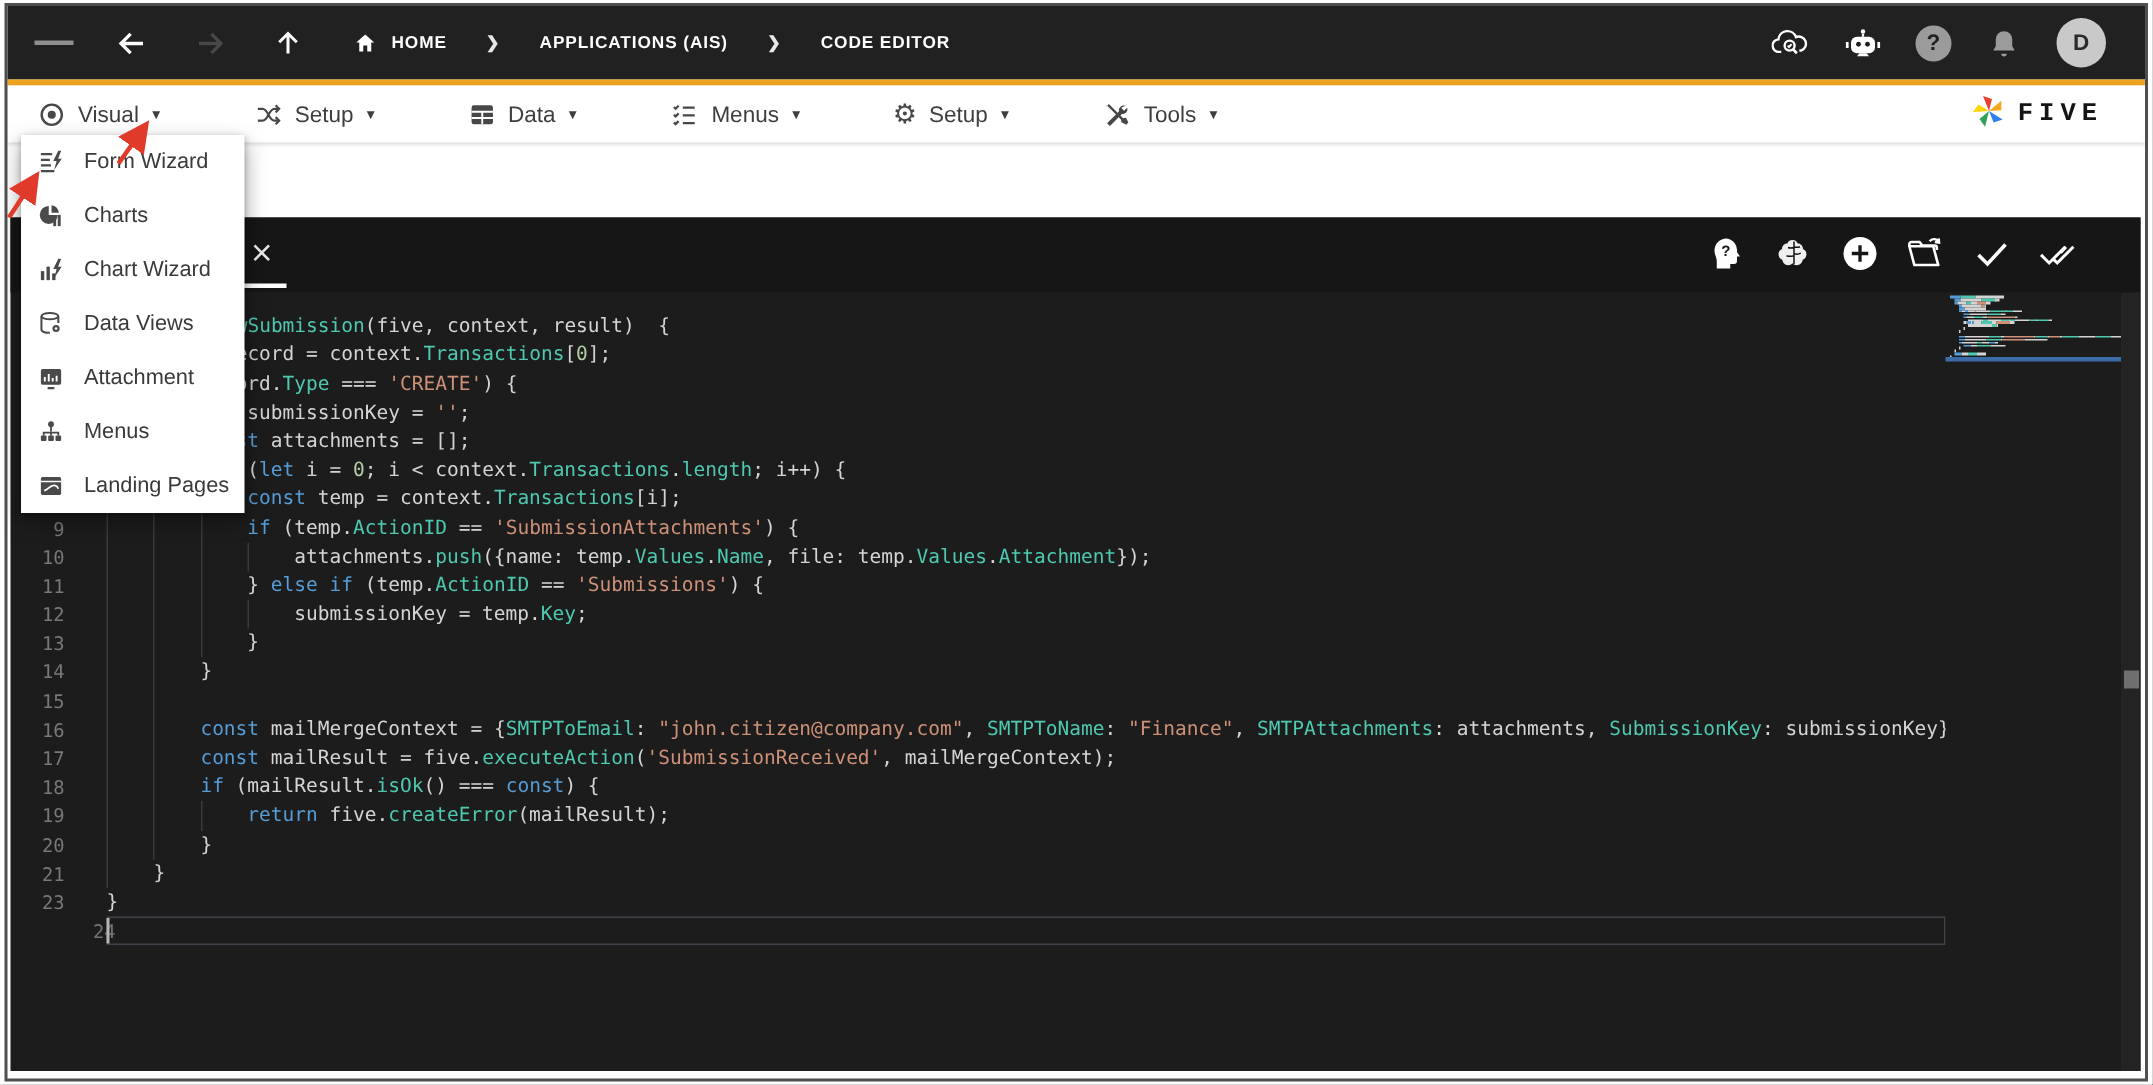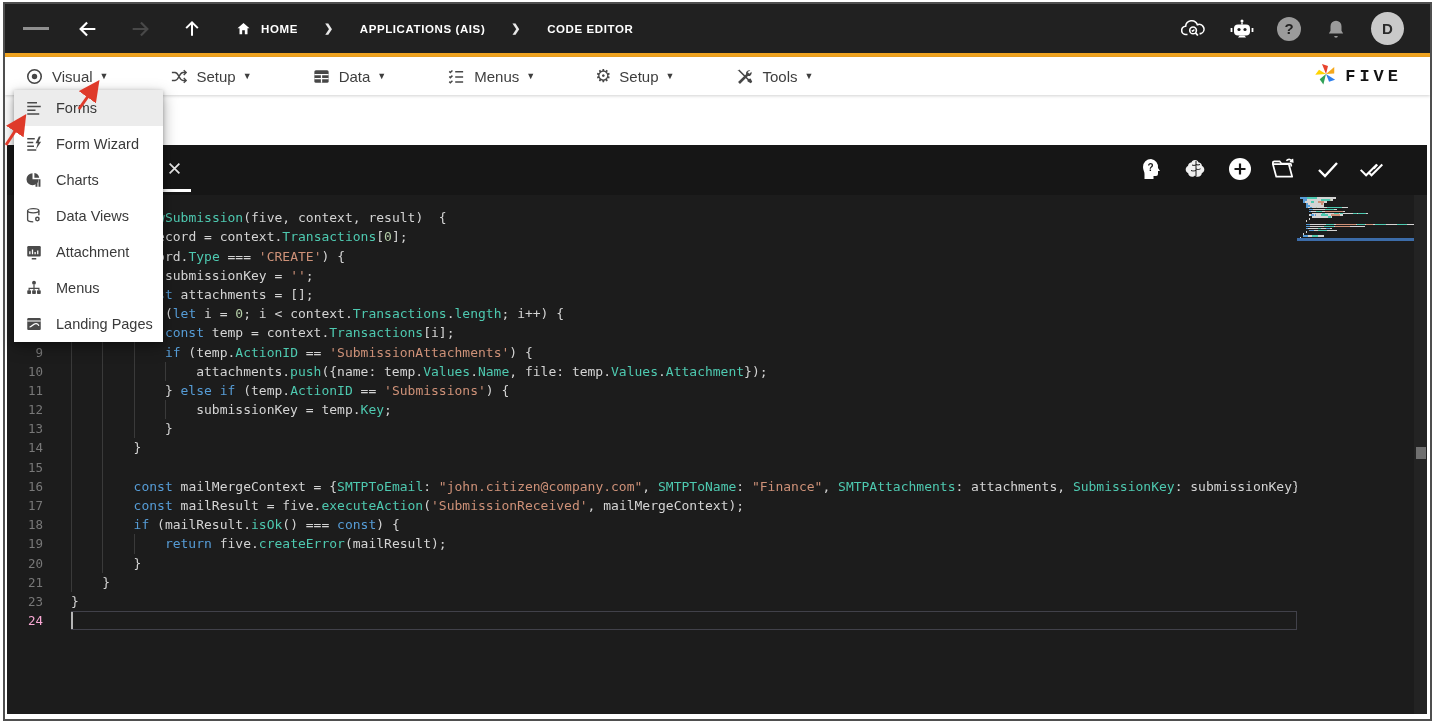--- a/index.html
+++ b/index.html
@@ -54,21 +54,21 @@
 
   
   .code-area { position:absolute; left:0; top:44px; right:130px; bottom:0; overflow:hidden;
     font-family:"DejaVu Sans Mono","Liberation Mono",monospace; font-size:13px; }
   .crow { display:flex; height:19.2px; line-height:19.2px; white-space:pre; position:relative; }
   .ln { width:36px; text-align:right; color:#787878; flex:0 0 36px; font-size:12.5px; }
   .ctext { margin-left:28px; color:#d4d4d4; }
   .guide { display:inline-block; width:4ch; height:19.2px; border-left:1px solid #3a3a3a; vertical-align:top; }
   .tok-pl { color:#d4d4d4; } .tok-kw { color:#569cd6; } .tok-ty { color:#4ec9b0; }
   .tok-st { color:#ce9178; } .tok-nu { color:#b5cea8; }
-  .crow.current .ln { color:#f9a8d4; }
+  .crow.current .ln { color:#737373;margin-left:34px; }
   .cur-line-box { position:absolute; left:64px; width:1226px; height:19.2px;
     border:1px solid #41414a; }
   .cursor-caret { position:absolute; left:64px; width:2px; height:17px; margin-top:1px; background:#b5b5b5; }
 
   
   .minimap { position:absolute; left:1293px; top:50.5px; width:115px; height:120px; overflow:hidden; cursor:pointer; }
   .mm-row { height:1.9px; white-space:nowrap; }
   .mm-row span { display:inline-block; height:1.6px; vertical-align:top; }
   .mm-curline { position:absolute; left:1290px; top:93px; width:122px; height:3px; background:#3c6ca8; }
   .ed-scroll { position:absolute; right:0; top:50px; width:13px; bottom:0; background:#232323; }
@@ -331,47 +331,50 @@
         <div class="mm-row" style="padding-left: 0px;"><span style="width: 0.76px; background: rgb(212, 212, 212);"></span></div>
         <div class="mm-row" style="padding-left: 0px;"></div>
       </div>
     <div class="mm-curline"></div>
     <div class="ed-scroll">
       <div class="ed-thumb"></div>
     </div>
   </div>
 
   <div class="dropdown">
-    <div class="dd-item hovered">
-      <span class="dd-ic">
-        <svg width="18" height="18" viewBox="0 0 24 24" stroke="#4a4a4a" stroke-width="2.1" fill="none">
-            <path d="M3 5h13 M3 10h18 M3 15h11 M3 20h16"></path>
-          </svg>
-      </span>
-        <span class="dd-label">Forms</span>
-    </div>
     <div class="dd-item">
       <span class="dd-ic">
         <svg width="18" height="18" viewBox="0 0 24 24">
             <path d="M3 5h10 M3 10h8 M3 15h9 M3 20h12" stroke="#4a4a4a" stroke-width="2" fill="none"></path>
             <path d="M18.5 2l-4.5 9h3l-2.2 8L21.5 9h-3.2l2.7-7z" fill="#4a4a4a"></path>
           </svg>
       </span>
         <span class="dd-label">Form Wizard</span>
     </div>
     <div class="dd-item">
       <span class="dd-ic">
         <svg width="18" height="18" viewBox="0 0 24 24" fill="#4a4a4a">
             <path d="M10 3a8 8 0 1 0 8 8h-8z"></path>
             <path d="M12.5 2.5V9h6.5a8 8 0 0 0-6.5-6.5z"></path>
             <rect x="14" y="14" width="2.6" height="7"></rect>
             <rect x="18" y="11" width="2.6" height="10"></rect>
           </svg>
       </span>
         <span class="dd-label">Charts</span>
+    </div>
+    <div class="dd-item">
+      <span class="dd-ic">
+        <svg width="18" height="18" viewBox="0 0 24 24" fill="#4a4a4a">
+            <rect x="3" y="13" width="3" height="8"></rect>
+            <rect x="8" y="9" width="3" height="12"></rect>
+            <rect x="13" y="15" width="3" height="6"></rect>
+            <path d="M18.5 2l-4.5 9h3l-2.2 8L21.5 9h-3.2l2.7-7z"></path>
+          </svg>
+      </span>
+        <span class="dd-label">Chart Wizard</span>
     </div>
     <div class="dd-item">
       <span class="dd-ic">
         <svg width="18" height="18" viewBox="0 0 24 24" fill="none" stroke="#4a4a4a" stroke-width="1.8">
           <ellipse cx="11" cy="5" rx="7.5" ry="2.8"></ellipse>
             <path d="M3.5 5v12c0 1.6 3.4 2.8 7.5 2.8"></path>
             <path d="M18.5 5v6"></path>
           <circle cx="16.5" cy="16" r="3.2" fill="#4a4a4a" stroke="none"></circle>
             <circle cx="16.5" cy="16" r="1.2" fill="#fff" stroke="none"></circle>
         </svg>

